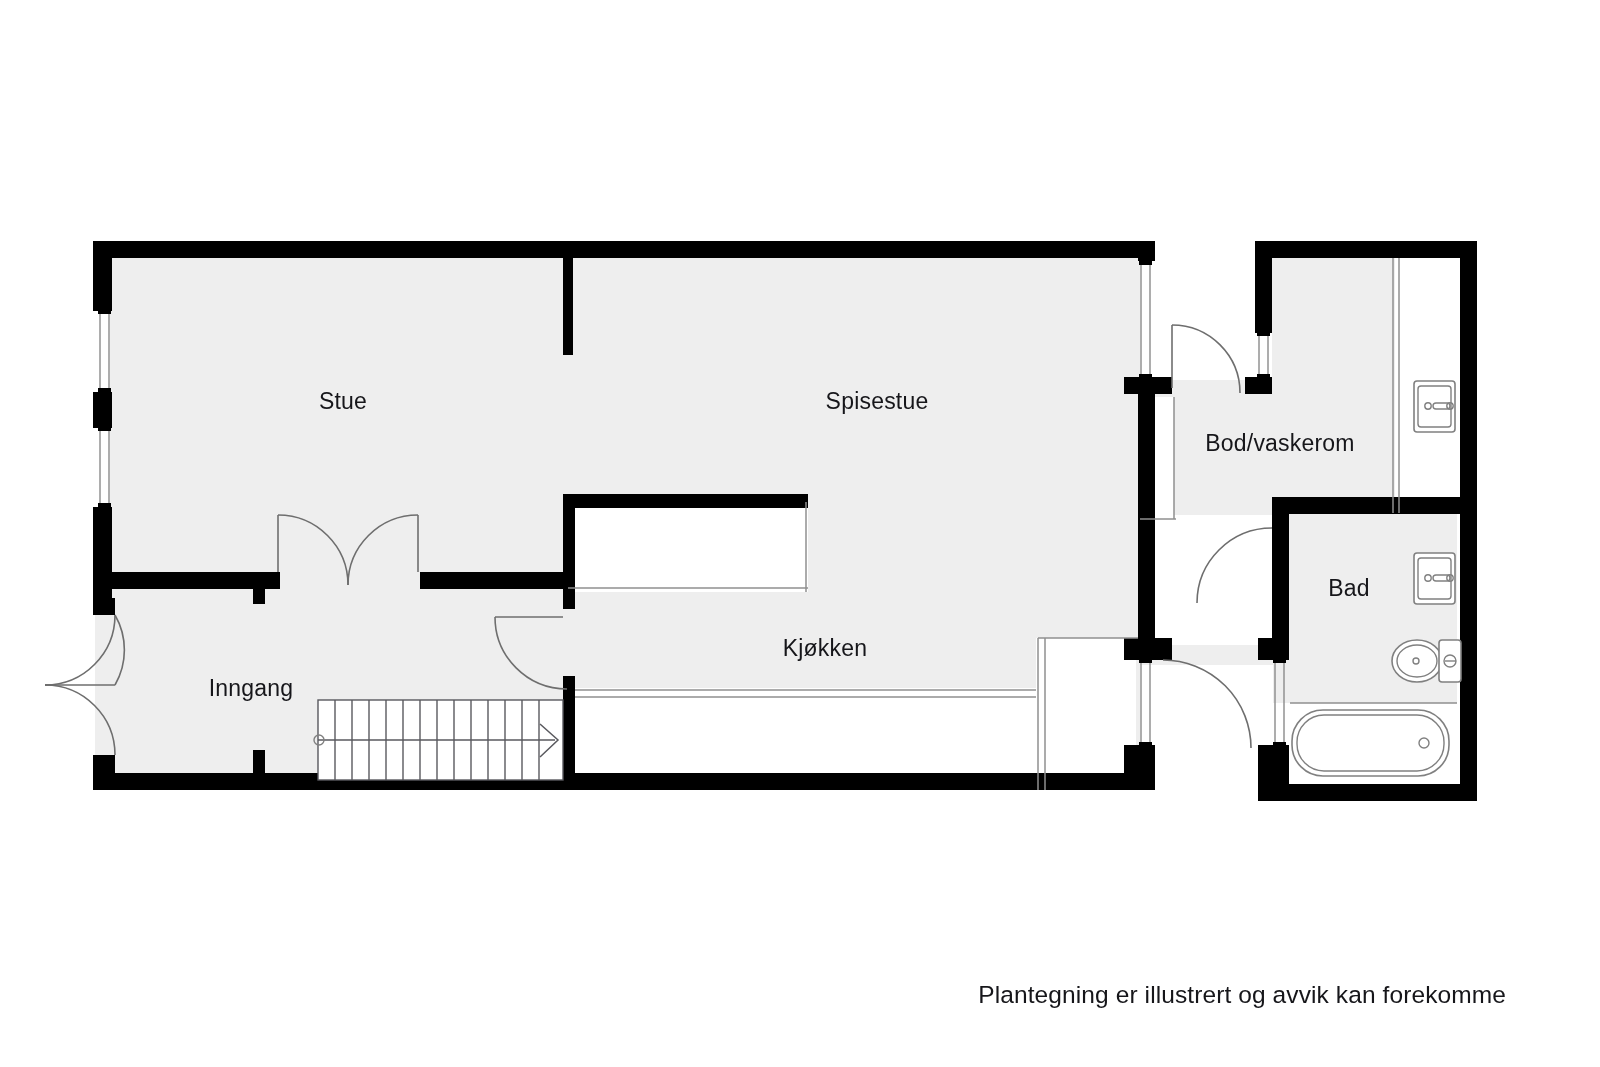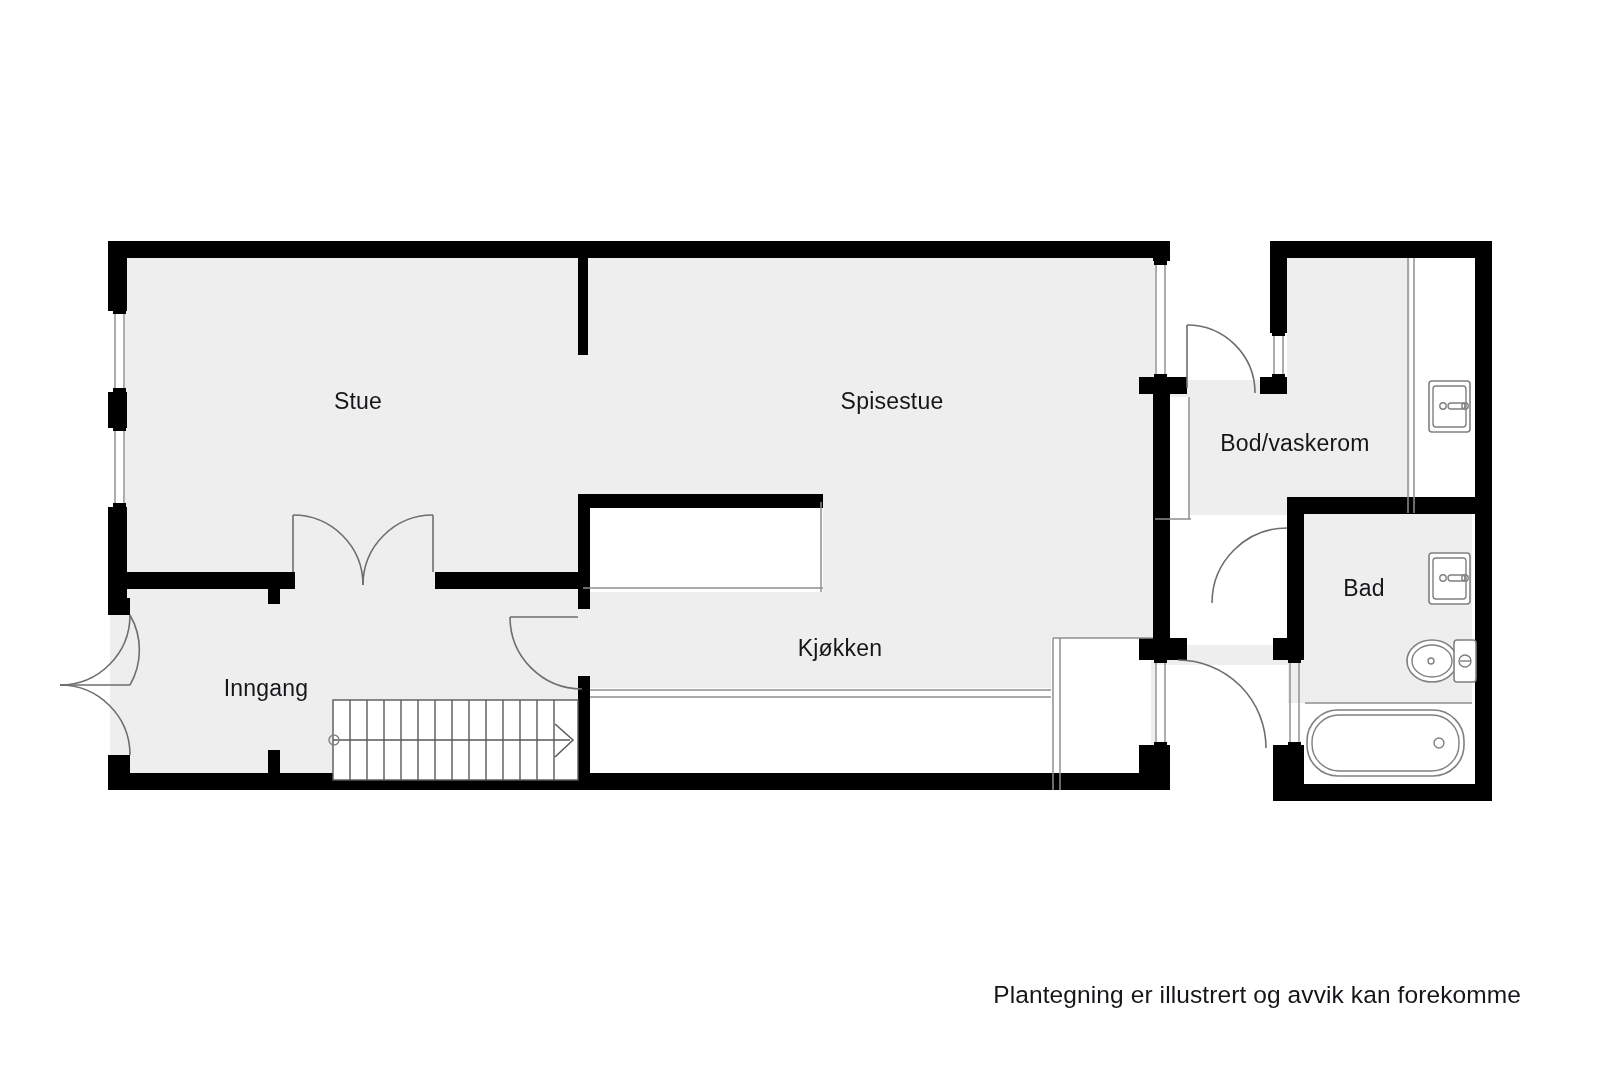--- a/index.html
+++ b/index.html
@@ -9,21 +9,21 @@
   }
   body {
     width: 1600px;
     height: 1067px;
     font-family: "Liberation Sans", sans-serif;
     overflow: hidden;
     position: relative;
   }
   #floorplan-stage {
     position: absolute;
-    left: 15px; top: 0;
+    left: 0; top: 0;
     width: 1554px;
     height: 1067px;
   }
   svg#plan {
     display: block;
     width: 1600px;
     height: 1067px;
   }
   .room-label {
     font-family: "Liberation Sans", sans-serif;

